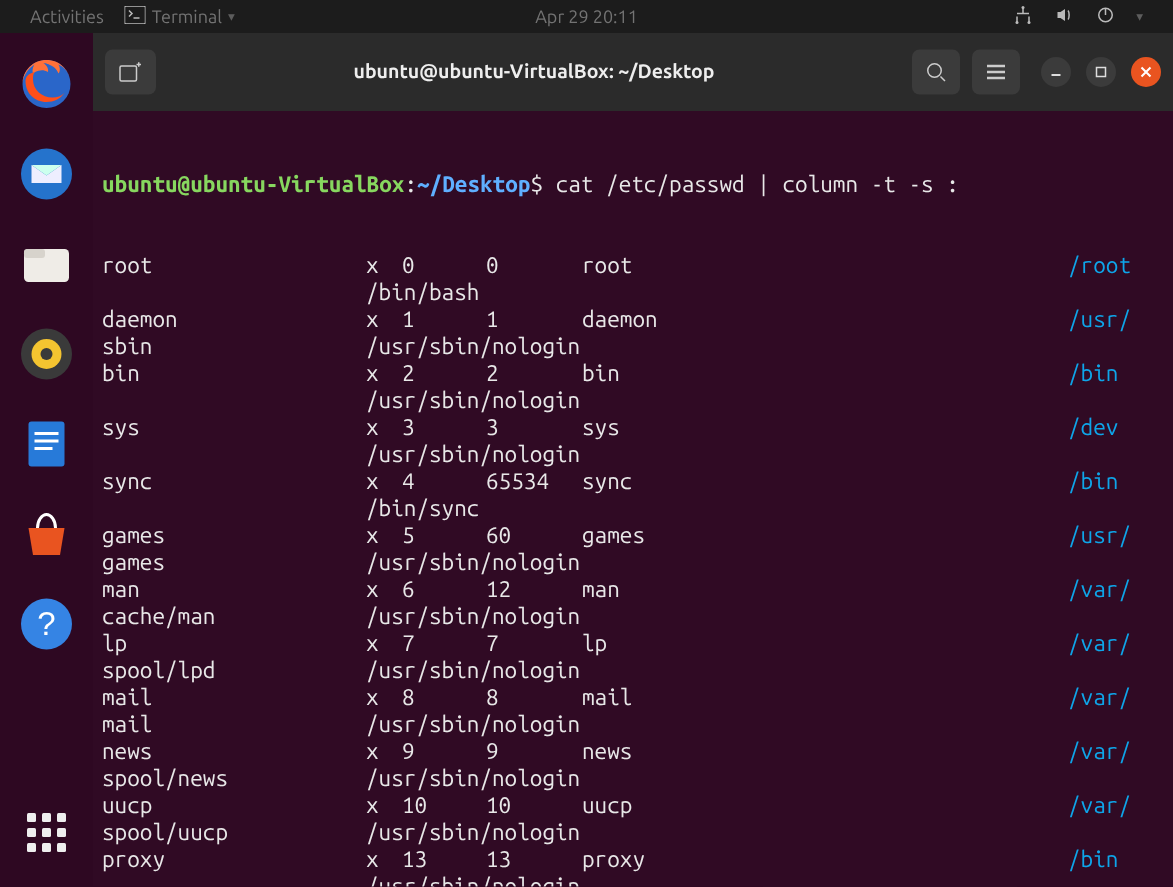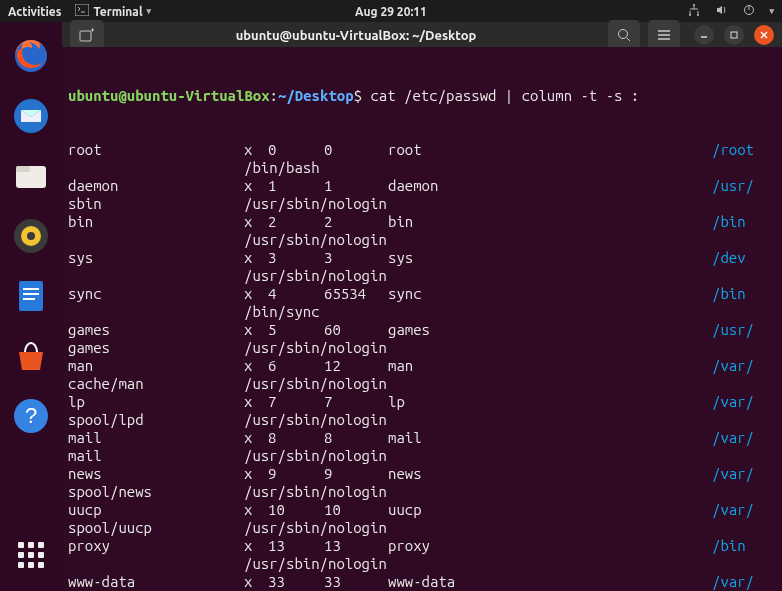--- a/index.html
+++ b/index.html
@@ -5,25 +5,24 @@
   * { margin: 0; padding: 0; box-sizing: border-box; }
   body {
     width: 782px; height: 591px;
     background: #2c001e;
     font-family: Ubuntu, "Segoe UI", sans-serif;
     overflow: hidden;
   }
   
   .topbar {
     height: 22px; width: 100%;
-    background: #1c1c1c; color: #e5e5e5;
+    background: #1c1c1c; color: #737373;
     display: flex; align-items: center;
-    font-size: 12px; padding: 0 8px;
+    font-size: 12px; padding: 0 20px;
     justify-content: space-between;
-    font-weight: bold;
   }
   .topbar .left, .topbar .right { display: flex; align-items: center; gap: 14px; }
   .topbar .center { position:absolute; left:50%; transform:translateX(-50%); }
   .tb-icon { display:inline-block; opacity:.9; }
   .tb-item { display:flex; align-items:center; gap:4px; }
   .dropdown-arrow { font-size:9px; opacity:.75; }
 
   
   .dock {
     position: absolute; left: 0; top: 22px; bottom: 0;
@@ -40,21 +39,21 @@
   .dock-apps { margin-top:auto; margin-bottom:14px; }
   .grid-dots { display:grid; grid-template-columns:repeat(3,6px); grid-template-rows:repeat(3,6px); gap:4px; }
   .grid-dots span { width:6px;height:6px;background:#eee;border-radius:1px; }
 
   
   .window {
     position: absolute; left: 62px; top: 22px; right: 0; bottom: 0;
     display: flex; flex-direction: column;
   }
   .titlebar {
-    height: 25px; background: #2b2b2b;
+    height: 52px; background: #2b2b2b;
     display:flex; align-items:center; padding: 0 8px; gap: 8px;
     color: #ddd;
   }
   .tab-btn {
     width: 34px; height: 30px; background:#3b3b3b;
     border-radius:5px; display:flex;align-items:center;justify-content:center;
     cursor:pointer;
   }
   .title-text { flex:1; text-align:center; font-weight:600; font-size:13px; color:#eee; }
   .tb-btn-sq {
@@ -97,21 +96,21 @@
       <span class="tb-icon">
         <svg width="14" height="12" viewBox="0 0 14 12">
             <rect x="0" y="0" width="14" height="12" rx="1" fill="none" stroke="#ccc"></rect>
             <path d="M3 3l2 2-2 2M6 8h4" stroke="#ccc" fill="none" stroke-width="1"></path>
           </svg>
       </span>
       <span>Terminal</span>
       <span class="dropdown-arrow">▾</span>
     </span>
   </div>
-  <div class="center">Aug 29  20:11</div>
+  <div class="center">Apr 29  20:11</div>
   <div class="right">
     <span class="tb-icon">
       <svg width="14" height="12" viewBox="0 0 14 12">
           <path d="M7 1v4M3 11v-4M11 11v-4M7 5h-4M7 5h4" stroke="#ccc" fill="none"></path>
           <circle cx="7" cy="1" r="1" fill="#ccc"></circle>
           <circle cx="3" cy="11" r="1" fill="#ccc"></circle>
           <circle cx="11" cy="11" r="1" fill="#ccc"></circle>
         </svg>
     </span>
     <span class="tb-icon">

